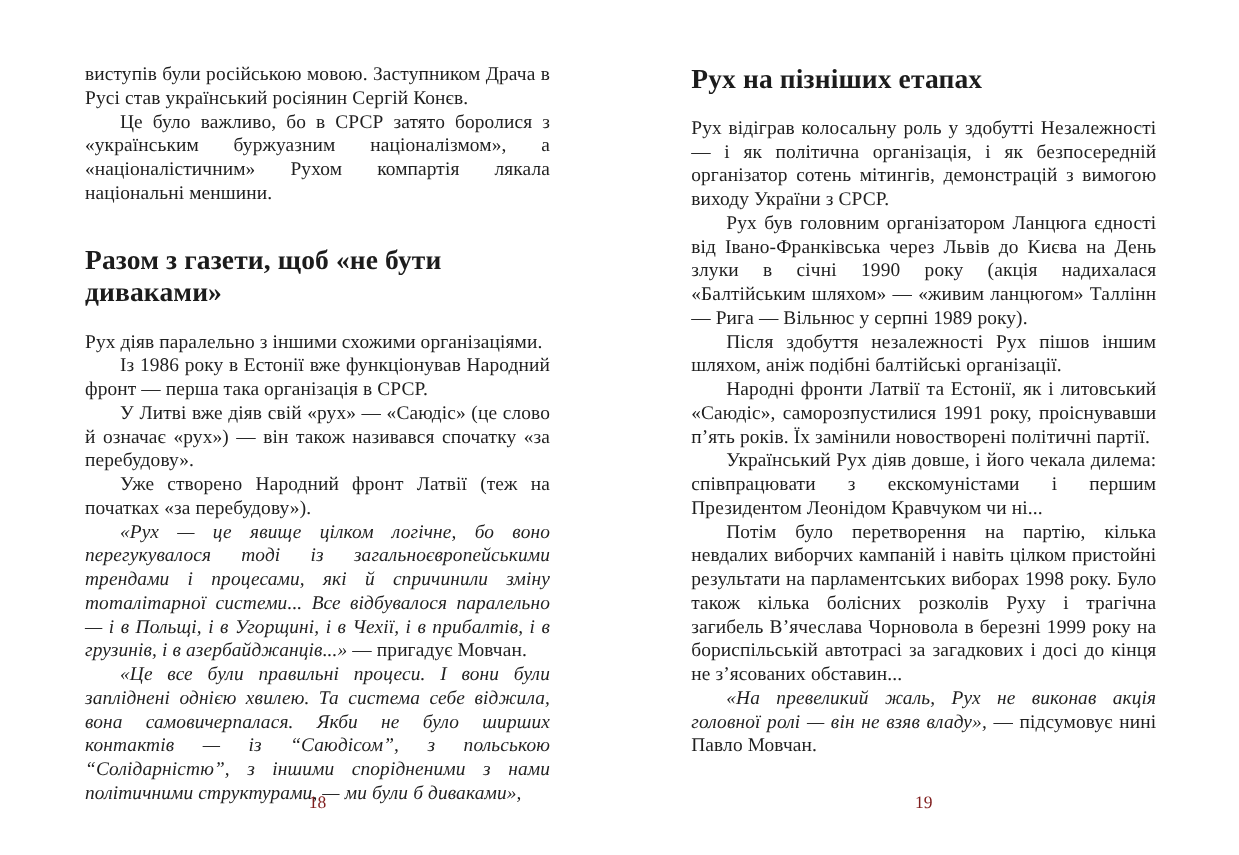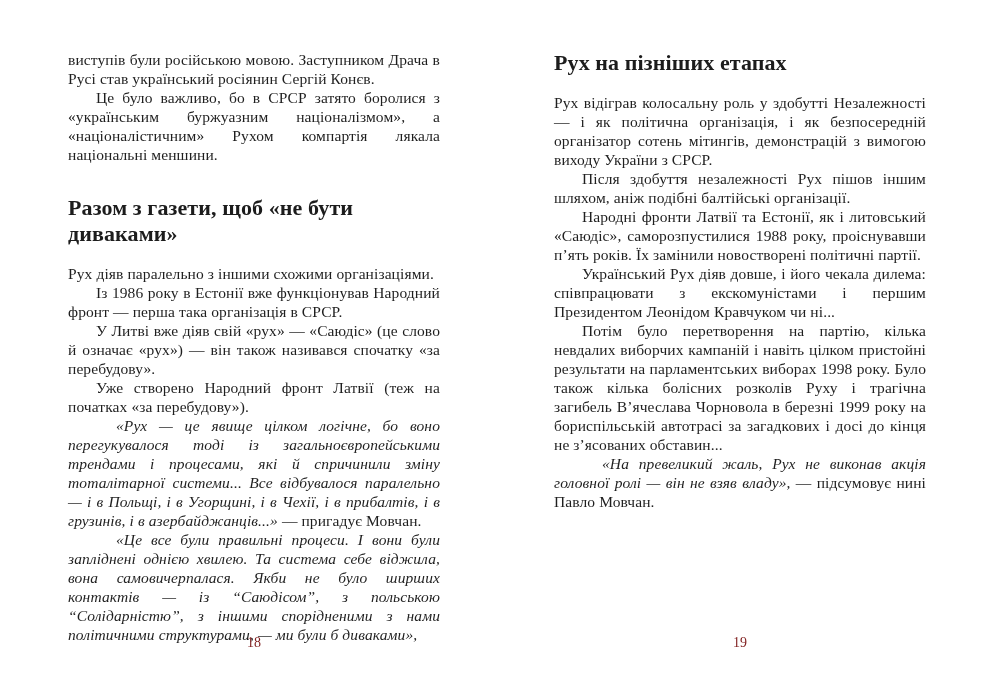--- a/index.html
+++ b/index.html
@@ -6,21 +6,20 @@
   html, body {
     width: 991px; height: 684px;
     background: #ffffff;
     overflow: hidden;
     font-family: "Liberation Serif", serif;
   }
   .spread {
     display: flex;
     width: 991px; height: 684px;
     background: #ffffff;
-    justify-content: space-between;
   }
   .page {
     position: relative;
     width: 495px; height: 684px;
     flex: 0 0 auto;
   }
   .page-content {
     position: absolute;
     top: 50px;
     width: 372px;
@@ -29,21 +28,21 @@
   .page-left .page-content  { left: 68px; }
   .page-right .page-content { left: 58px; }
   p.para {
     font-size: 15.5px;
     line-height: 19px;
     text-align: justify;
     color: #1f1f1f;
     letter-spacing: 0.1px;
   }
   p.para.indent { text-indent: 28px; }
-  p.para .italic { font-style: italic; margin-left: 20px; }
+  p.para .italic { font-style: italic; }
   h2.section-heading {
     font-family: Liberation Serif, serif;
     font-weight: 700;
     font-size: 22px;
     line-height: 26px;
     color: #1c1c1c;
     letter-spacing: 0.1px;
   }
   .page-left h2.section-heading  { margin: 31px 0 17px 0; }
   .page-right h2.section-heading { margin: 0 0 17px 0; }
@@ -80,22 +79,23 @@
         </div>
     </div>
     <div class="page-number">18</div>
   </div>
 
   <div class="page page-right">
     <div class="page-content">
       <h2 class="section-heading">Рух на пізніших етапах</h2>
       <div>
           <p class="para"><span>Рух відіграв колосальну роль у здобутті Незалежності — і як політична організація, і як безпосередній організатор сотень мітингів, демонстрацій з вимогою виходу України з СРСР.</span></p>
+          <p class="para indent"><span>Рух був головним організатором Ланцюга єдності від Івано-Франківська через Львів до Києва на День злуки в січні 1990 року (акція надихалася «Балтійським шляхом» — «живим ланцюгом» Таллінн — Рига — Вільнюс у серпні 1989 року).</span></p>
           <p class="para indent"><span>Після здобуття незалежності Рух пішов іншим шляхом, аніж подібні балтійські організації.</span></p>
-          <p class="para indent"><span>Народні фронти Латвії та Естонії, як і литовський «Саюдіс», саморозпустилися 1988 року, проіснувавши п’ять років. Їх замінили новостворені політичні партії.</span></p>
+          <p class="para indent"><span>Народні фронти Латвії та Естонії, як і литовський «Саюдіс», саморозпустилися 1991 року, проіснувавши п’ять років. Їх замінили новостворені політичні партії.</span></p>
           <p class="para indent"><span>Український Рух діяв довше, і його чекала дилема: співпрацювати з екскомуністами і першим Президентом Леонідом Кравчуком чи ні...</span></p>
           <p class="para indent"><span>Потім було перетворення на партію, кілька невдалих виборчих кампаній і навіть цілком пристойні результати на парламентських виборах 1998 року. Було також кілька болісних розколів Руху і трагічна загибель В’ячеслава Чорновола в березні 1999 року на бориспільській автотрасі за загадкових і досі до кінця не з’ясованих обставин...</span></p>
           <p class="para indent"><span class="italic">«На превеликий жаль, Рух не виконав акція головної ролі — він не взяв владу»,</span><span> — підсумовує нині Павло Мовчан.</span></p>
         </div>
     </div>
     <div class="page-number">19</div>
   </div>
 
 </div>
 

